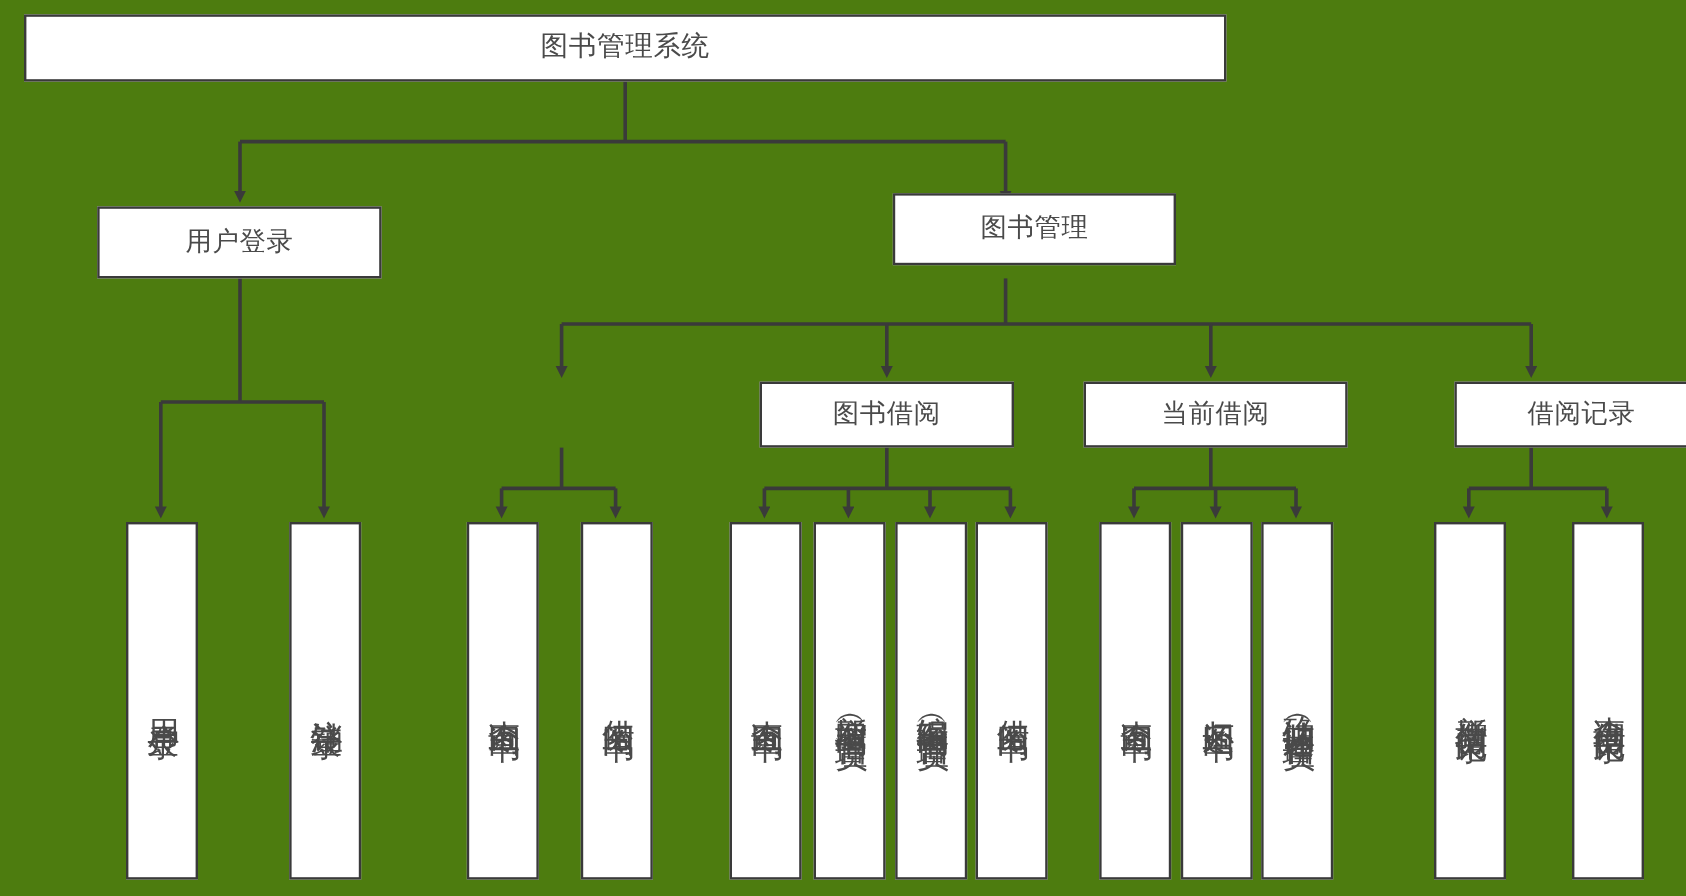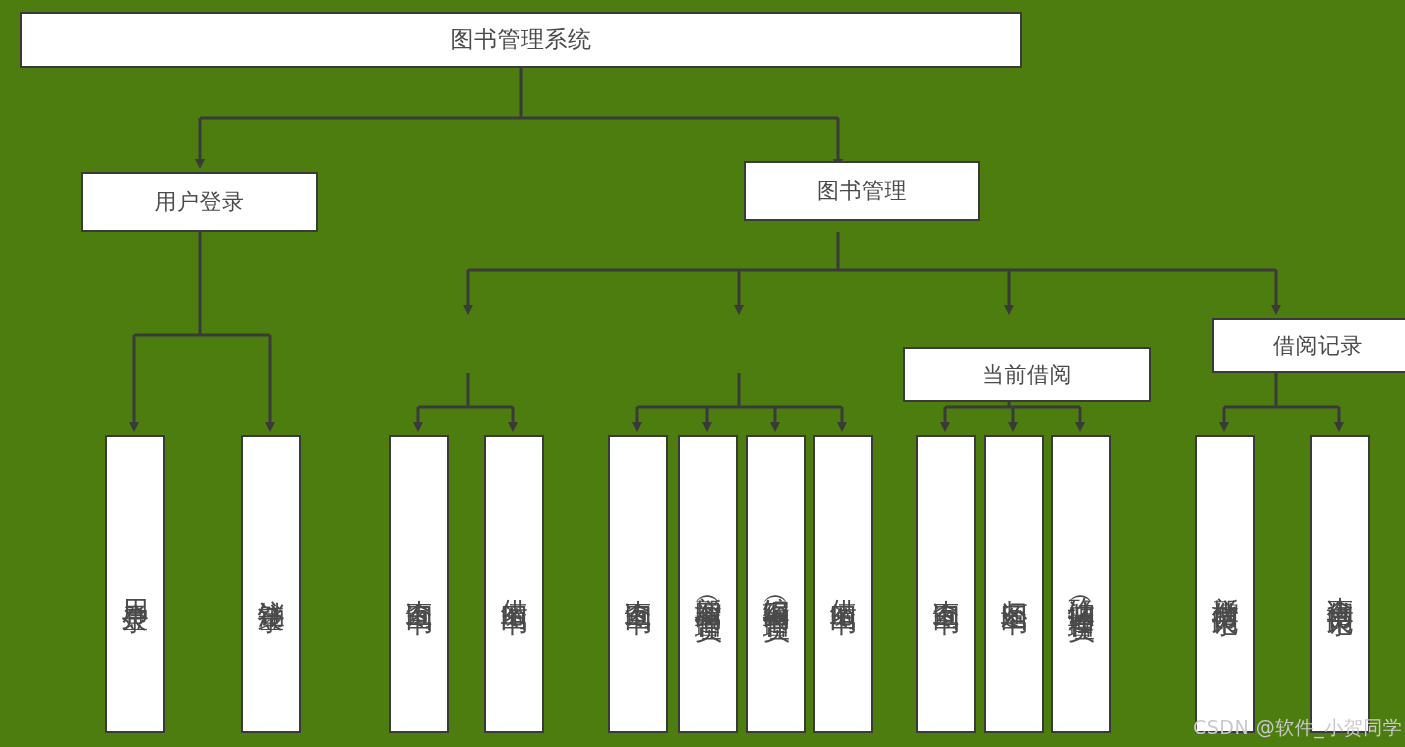--- a/index.html
+++ b/index.html
@@ -131,21 +131,24 @@
     <span class="label">图书管理系统</span>
   </div>
 
   <div class="node h" style="left:81px;top:172px;width:237px;height:60px;">
     <span class="label">用户登录</span>
   </div>
   <div class="node h" style="left:712px;top:161px;width:236px;height:60px;margin-left:32px;">
     <span class="label">图书管理</span>
   </div>
 
-  <div class="node h" style="left:903px;top:318px;width:248px;height:55px;margin-top:29px;">
+  <div class="node h" style="left:633px;top:318px;width:212px;height:55px;">
+    <span class="label">图书借阅</span>
+  </div>
+  <div class="node h" style="left:903px;top:318px;width:220px;height:55px;">
     <span class="label">当前借阅</span>
   </div>
   <div class="node h" style="left:1171px;top:318px;width:212px;height:55px;margin-left:41px;">
     <span class="label">借阅记录</span>
   </div>
 
   <div class="node v" style="left:105px;top:435px;width:60px;height:298px;">
     <span class="label">用户登录</span>
   </div>
   <div class="node v" style="left:241px;top:435px;width:60px;height:298px;">
@@ -182,15 +185,14 @@
     <span class="label">确认归还（管理员）</span>
   </div>
 
   <div class="node v" style="left:1195px;top:435px;width:60px;height:298px;">
     <span class="label">新增借阅记录</span>
   </div>
   <div class="node v" style="left:1310px;top:435px;width:60px;height:298px;">
     <span class="label">查询借阅记录</span>
   </div>
 
-  <div class="watermark" style="left:1193px;top:715px;">CSDN @软件_小贺同学</div>
 
 </div>
 
 </body></html>

